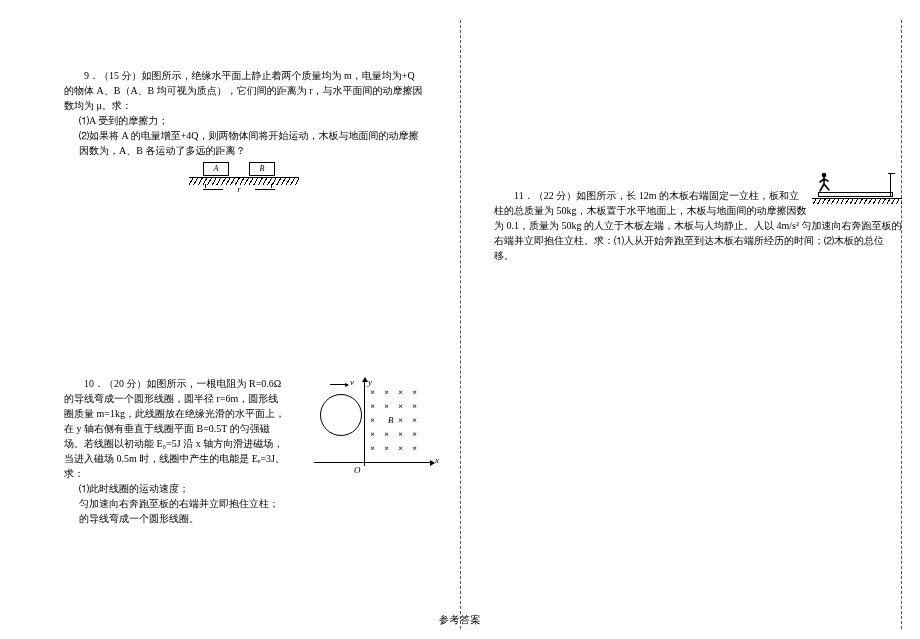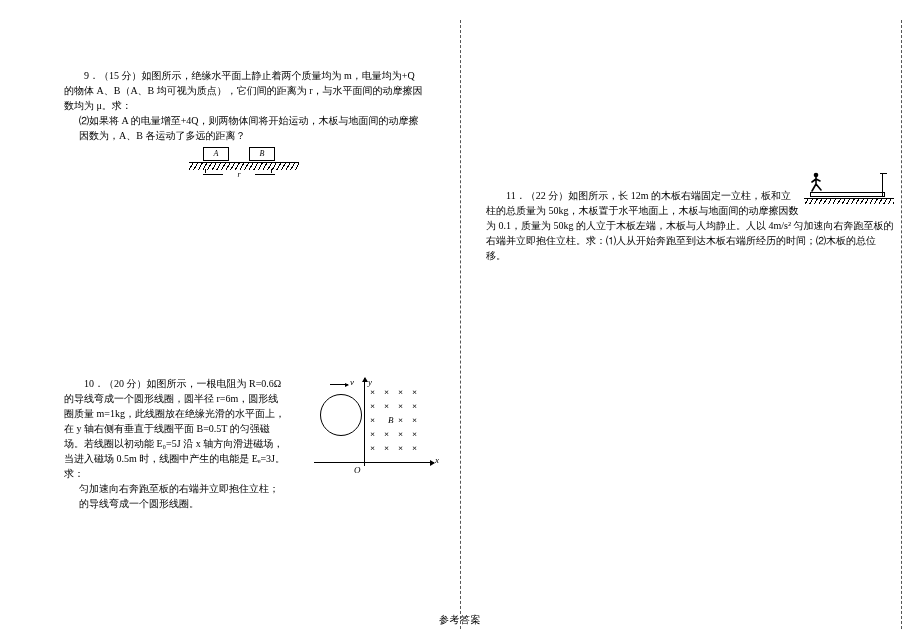--- a/index.html
+++ b/index.html
@@ -240,36 +240,37 @@
 
     .q10block {
       position: absolute;
       top: 308px;
       left: 0;
       width: 380px;
     }
     .q11block {
       position: absolute;
       top: 120px;
-      left: 8px;
+      left: 16px;
       width: 408px;
     }
   </style>
 </head>
 <body>
 
 <div class="page-container">
 
   <div class="divider d1"></div>
   <div class="divider d2"></div>
 
   <div class="col-left">
 
     <div class="problem">
       <div class="intro">9．（15 分）如图所示，绝缘水平面上静止着两个质量均为 m，电量均为+Q 的物体 A、B（A、B 均可视为质点），它们间的距离为 r，与水平面间的动摩擦因数均为 μ。求：</div>
+      <div class="sub">⑴A 受到的摩擦力；</div>
       <div class="sub">⑵如果将 A 的电量增至+4Q，则两物体间将开始运动，木板与地面间的动摩擦因数为，A、B 各运动了多远的距离？</div>
       <div class="fig9">
         <div class="block ba">A</div>
         <div class="block bb">B</div>
         <div class="ground"></div>
         <div class="tick t1"></div>
         <div class="tick t2"></div>
         <div class="dim">r</div>
       </div>
     </div>
@@ -302,20 +303,21 @@
             <span class="cross" style="left:90px; top:54px">×</span>
             <span class="cross" style="left:104px; top:54px">×</span>
             <span class="cross" style="left:118px; top:54px">×</span>
             <span class="cross" style="left:76px; top:68px">×</span>
             <span class="cross" style="left:90px; top:68px">×</span>
             <span class="cross" style="left:104px; top:68px">×</span>
             <span class="cross" style="left:118px; top:68px">×</span>
           </div>
         </div>
         <div class="intro">10．（20 分）如图所示，一根电阻为 R=0.6Ω 的导线弯成一个圆形线圈，圆半径 r=6m，圆形线圈质量 m=1kg，此线圈放在绝缘光滑的水平面上，在 y 轴右侧有垂直于线圈平面 B=0.5T 的匀强磁场。若线圈以初动能 E₀=5J 沿 x 轴方向滑进磁场，当进入磁场 0.5m 时，线圈中产生的电能是 Eₑ=3J。求：</div>
+        <div class="sub">⑴此时线圈的运动速度；</div>
         <div class="sub">匀加速向右奔跑至板的右端并立即抱住立柱；</div>
         <div class="sub">的导线弯成一个圆形线圈。</div>
       </div>
     </div>
 
   </div>
 
   <div class="col-right">
     <div class="problem q11block">
       <div class="fig11">

